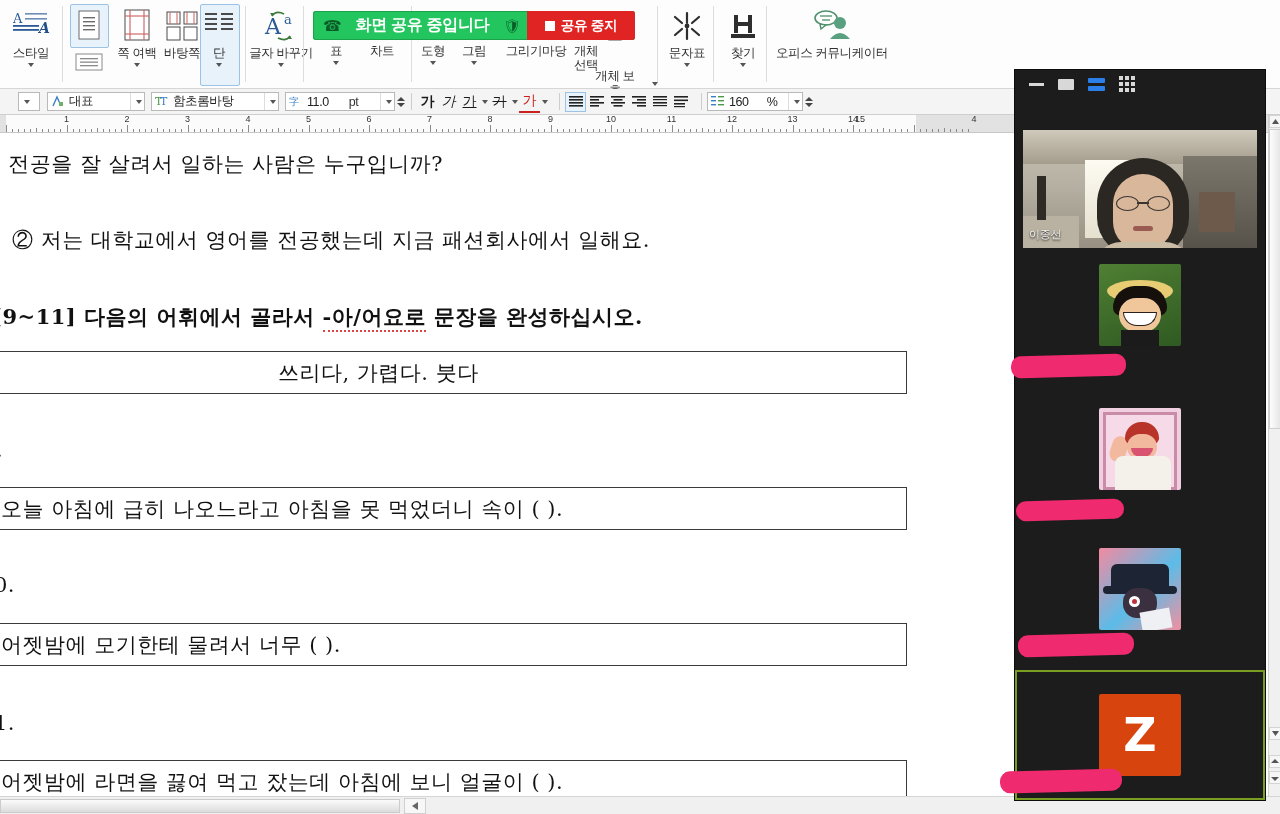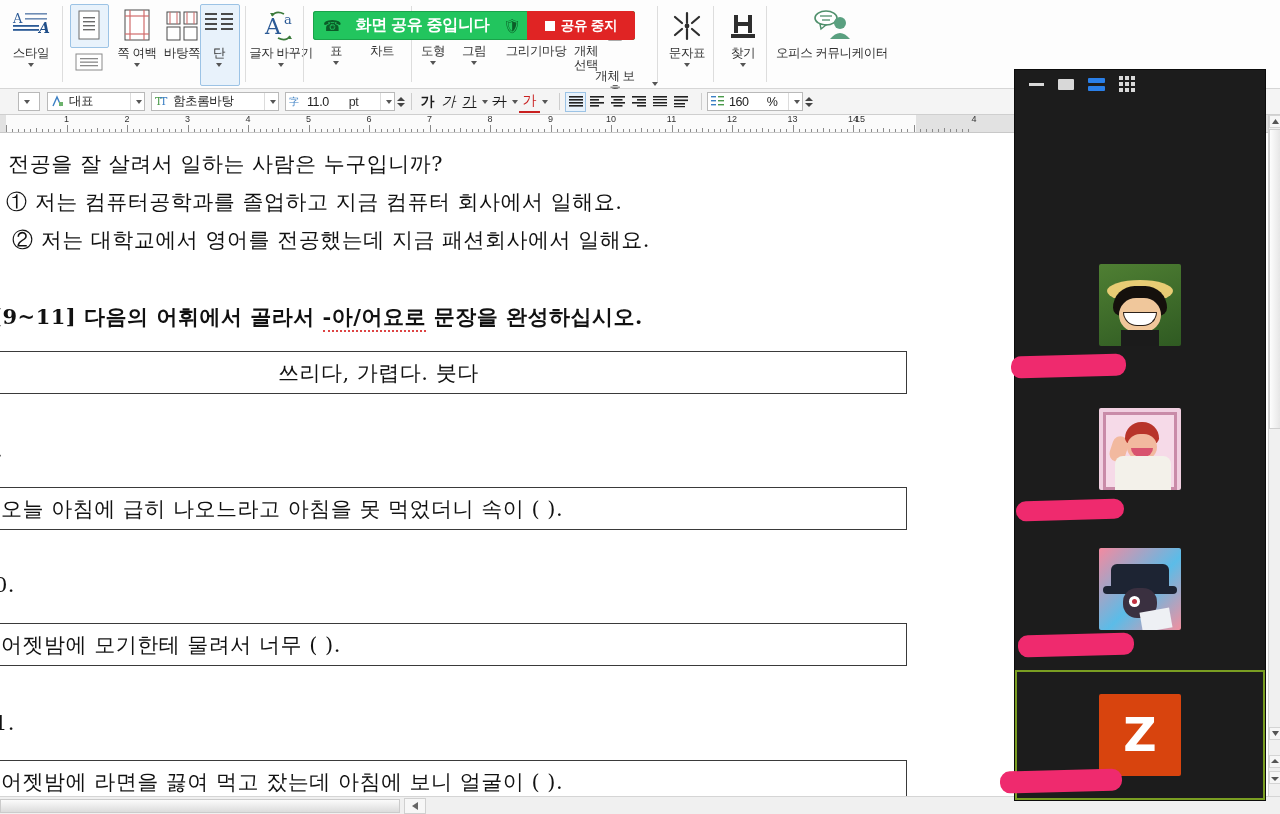--- a/index.html
+++ b/index.html
@@ -827,21 +827,20 @@
       <div class="tick" style="left: 949.8px; height: 3px;"></div>
       <div class="tick" style="left: 955.85px; height: 3px;"></div>
       <div class="tick" style="left: 961.9px; height: 3px;"></div>
       <div class="tick" style="left: 967.95px; height: 3px;"></div>
     </div>
 </div>
 
 <div id="doc">
 
   <div class="line q" style="left:-6px;top:17px;">. 전공을 잘 살려서 일하는 사람은 누구입니까?</div>
-  <div class="line opt" style="left:6px;top:55px;">① 저는 컴퓨터공학과를 졸업하고 지금 컴퓨터 회사에서 일해요.</div>
   <div class="line opt" style="left:12px;top:93px;">② 저는 대학교에서 영어를 전공했는데 지금 패션회사에서 일해요.</div>
 
   <div class="line hdr" style="left:-8px;top:170px;">
     <span>[9~11] 다음의 어휘에서 골라서 </span><span class="squig">-아/어요로</span><span> 문장을 완성하십시오.</span>
   </div>
 
   <div class="tbox" style="left:-8px;top:218px;width:915px;height:43px;">
     <div class="inner" style="padding-left:285px;">쓰리다,        가렵다.        붓다</div>
   </div>
 
@@ -917,20 +916,40 @@
           <i></i>
           <i></i>
           <i></i>
           <i></i>
           <i></i>
           <i></i>
         </span>
       </span>
   </div>
 
+  <div class="tile" style="top:28px;height:150px;">
+    <div id="webcam">
+      <div class="ceiling"></div>
+      <div class="window"></div>
+      <div class="wall-r"></div>
+      <div class="cabinet"></div>
+      <div class="sofa"></div>
+      <div class="lamp"></div>
+      <div class="hair"></div>
+      <div class="face"></div>
+      <div class="glasses">
+          <i class="l"></i>
+          <b></b>
+          <i class="r"></i>
+        </div>
+      <div class="mouth"></div>
+      <div class="body"></div>
+    </div>
+    <div class="name" style="left:14px;bottom:6px;">이종선</div>
+  </div>
 
   <div class="tile" style="top:180px;height:140px;">
     <div class="avatar av1" style="top:14px;">
       <div class="hat"></div>
         <div class="hair"></div>
         <div class="face"></div>
         <div class="smile"></div>
         <div class="shirt"></div>
     </div>
   </div>

